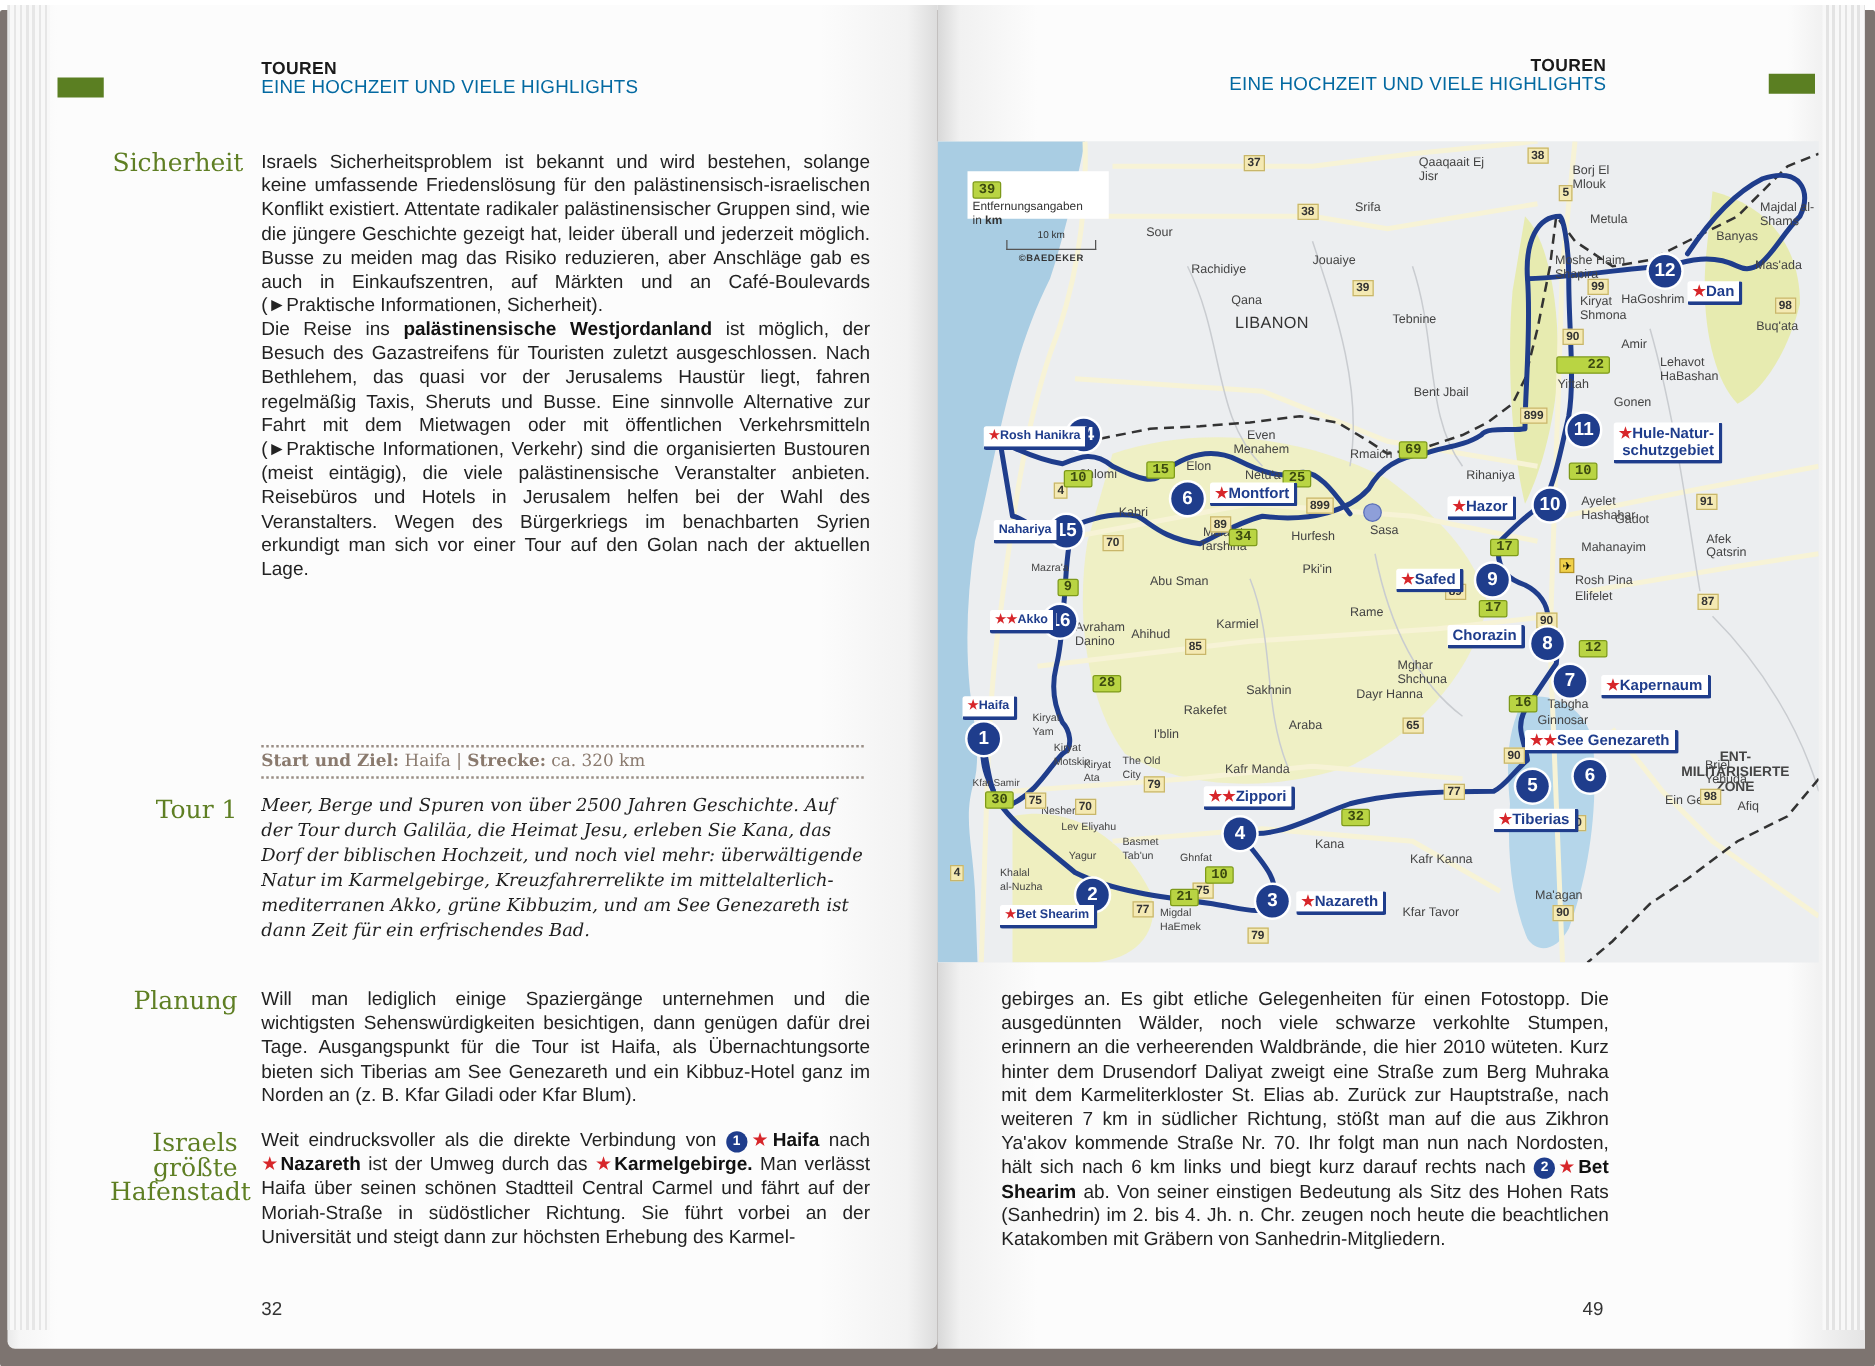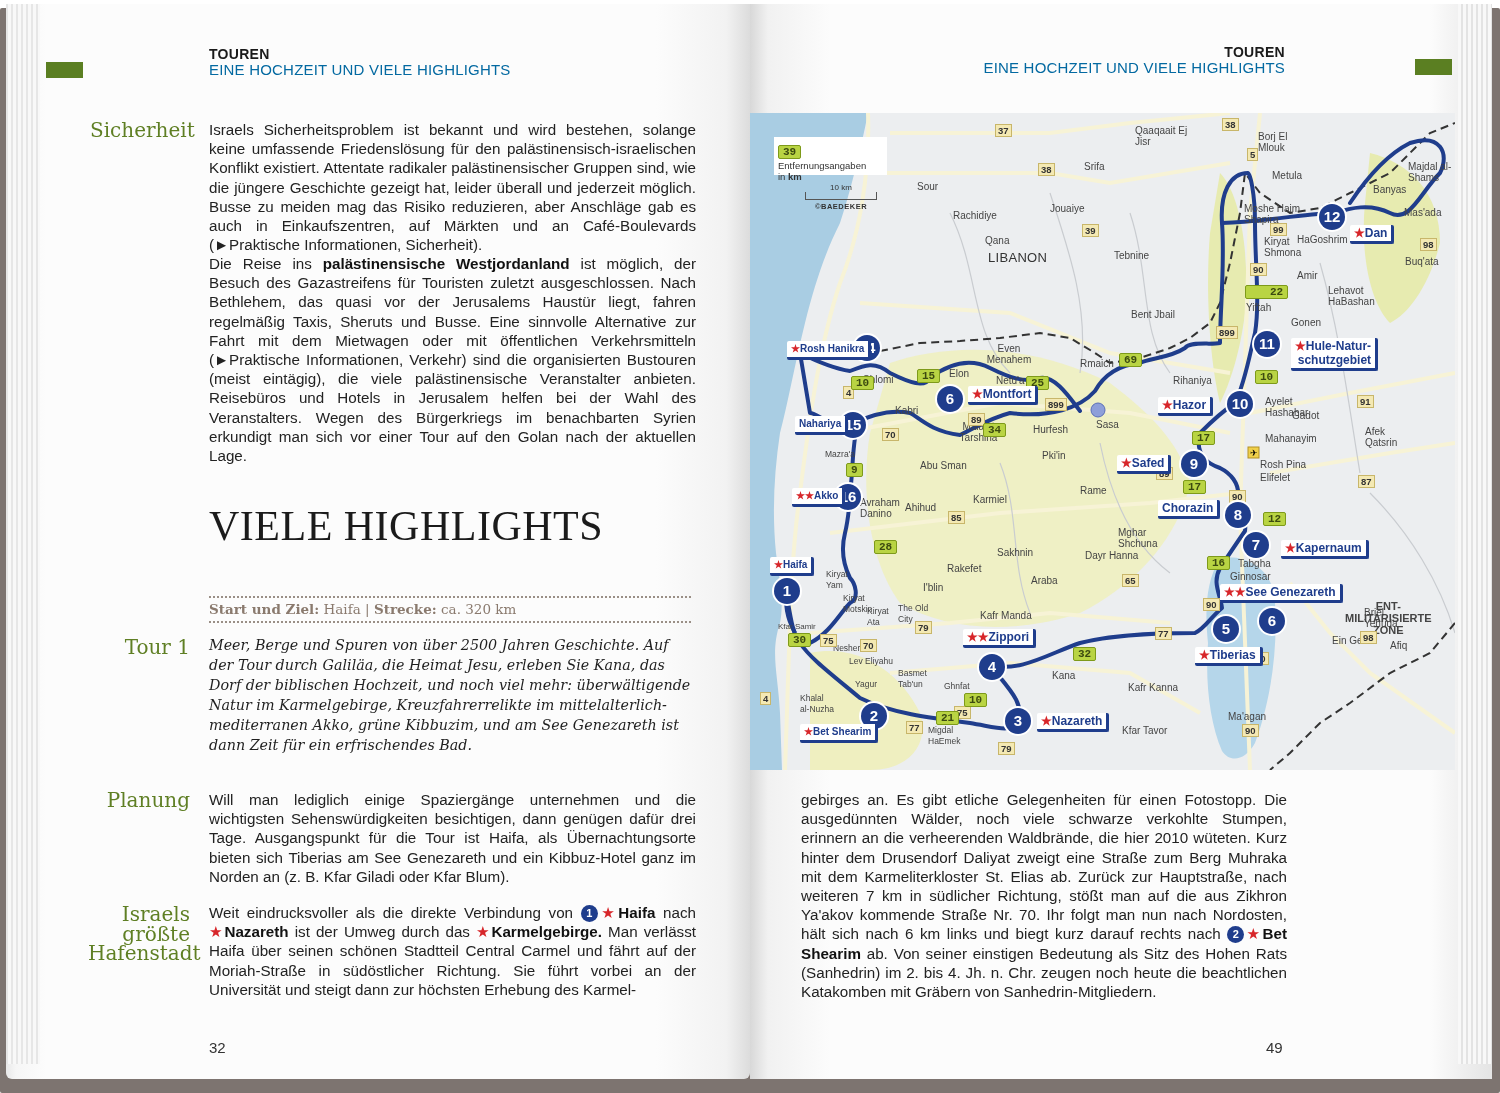--- a/index.html
+++ b/index.html
@@ -67,21 +67,20 @@
 <div class="running-head" style="left:209px; top:46px;">
   <div class="rh-section">TOUREN</div>
   <div class="rh-title">EINE HOCHZEIT UND VIELE HIGHLIGHTS</div>
 </div>
 
 <div class="margin-label" style="left:90px; top:121px; width:100px;">Sicherheit</div>
 <div class="body-text" style="left:209px; top:120px; width:487px;">Israels Sicherheitsproblem ist bekannt und wird bestehen, solange keine umfassende Friedenslösung für den palästinensisch-israelischen Konflikt existiert. Attentate radikaler palästinensischer Gruppen sind, wie die jüngere Geschichte gezeigt hat, leider überall und jederzeit möglich. Busse zu meiden mag das Risiko reduzieren, aber Anschläge gab es auch in Einkaufszentren, auf Märkten und an Café-Boulevards (►Praktische Informationen, Sicherheit).</div>
 <div class="body-text" style="left:209px; top:254px; width:487px;"><span>Die Reise ins </span><b>palästinensische Westjordanland</b><span> ist möglich, der Besuch des Gazastreifens für Touristen zuletzt ausgeschlossen. Nach Bethlehem, das quasi vor der Jerusalems Haustür liegt, fahren regelmäßig Taxis, Sheruts und Busse. Eine sinnvolle Alternative zur Fahrt mit dem Mietwagen oder mit öffentlichen Verkehrsmitteln (►Praktische Informationen, Verkehr) sind die organisierten Bustouren (meist eintägig), die viele palästinensische Veranstalter anbieten. Reisebüros und Hotels in Jerusalem helfen bei der Wahl des Veranstalters. Wegen des Bürgerkriegs im benachbarten Syrien erkundigt man sich vor einer Tour auf den Golan nach der aktuellen Lage.</span></div>
 
 <div class="big-title">
-  <div>VIELE HIGHLIGHTS</div>
 </div>
 
 <div class="meta-line">
   <b>Start und Ziel:</b>
   <span>Haifa</span>
   <span>|</span>
   <b>Strecke:</b>
   <span>ca. 320 km</span>
 </div>
 

